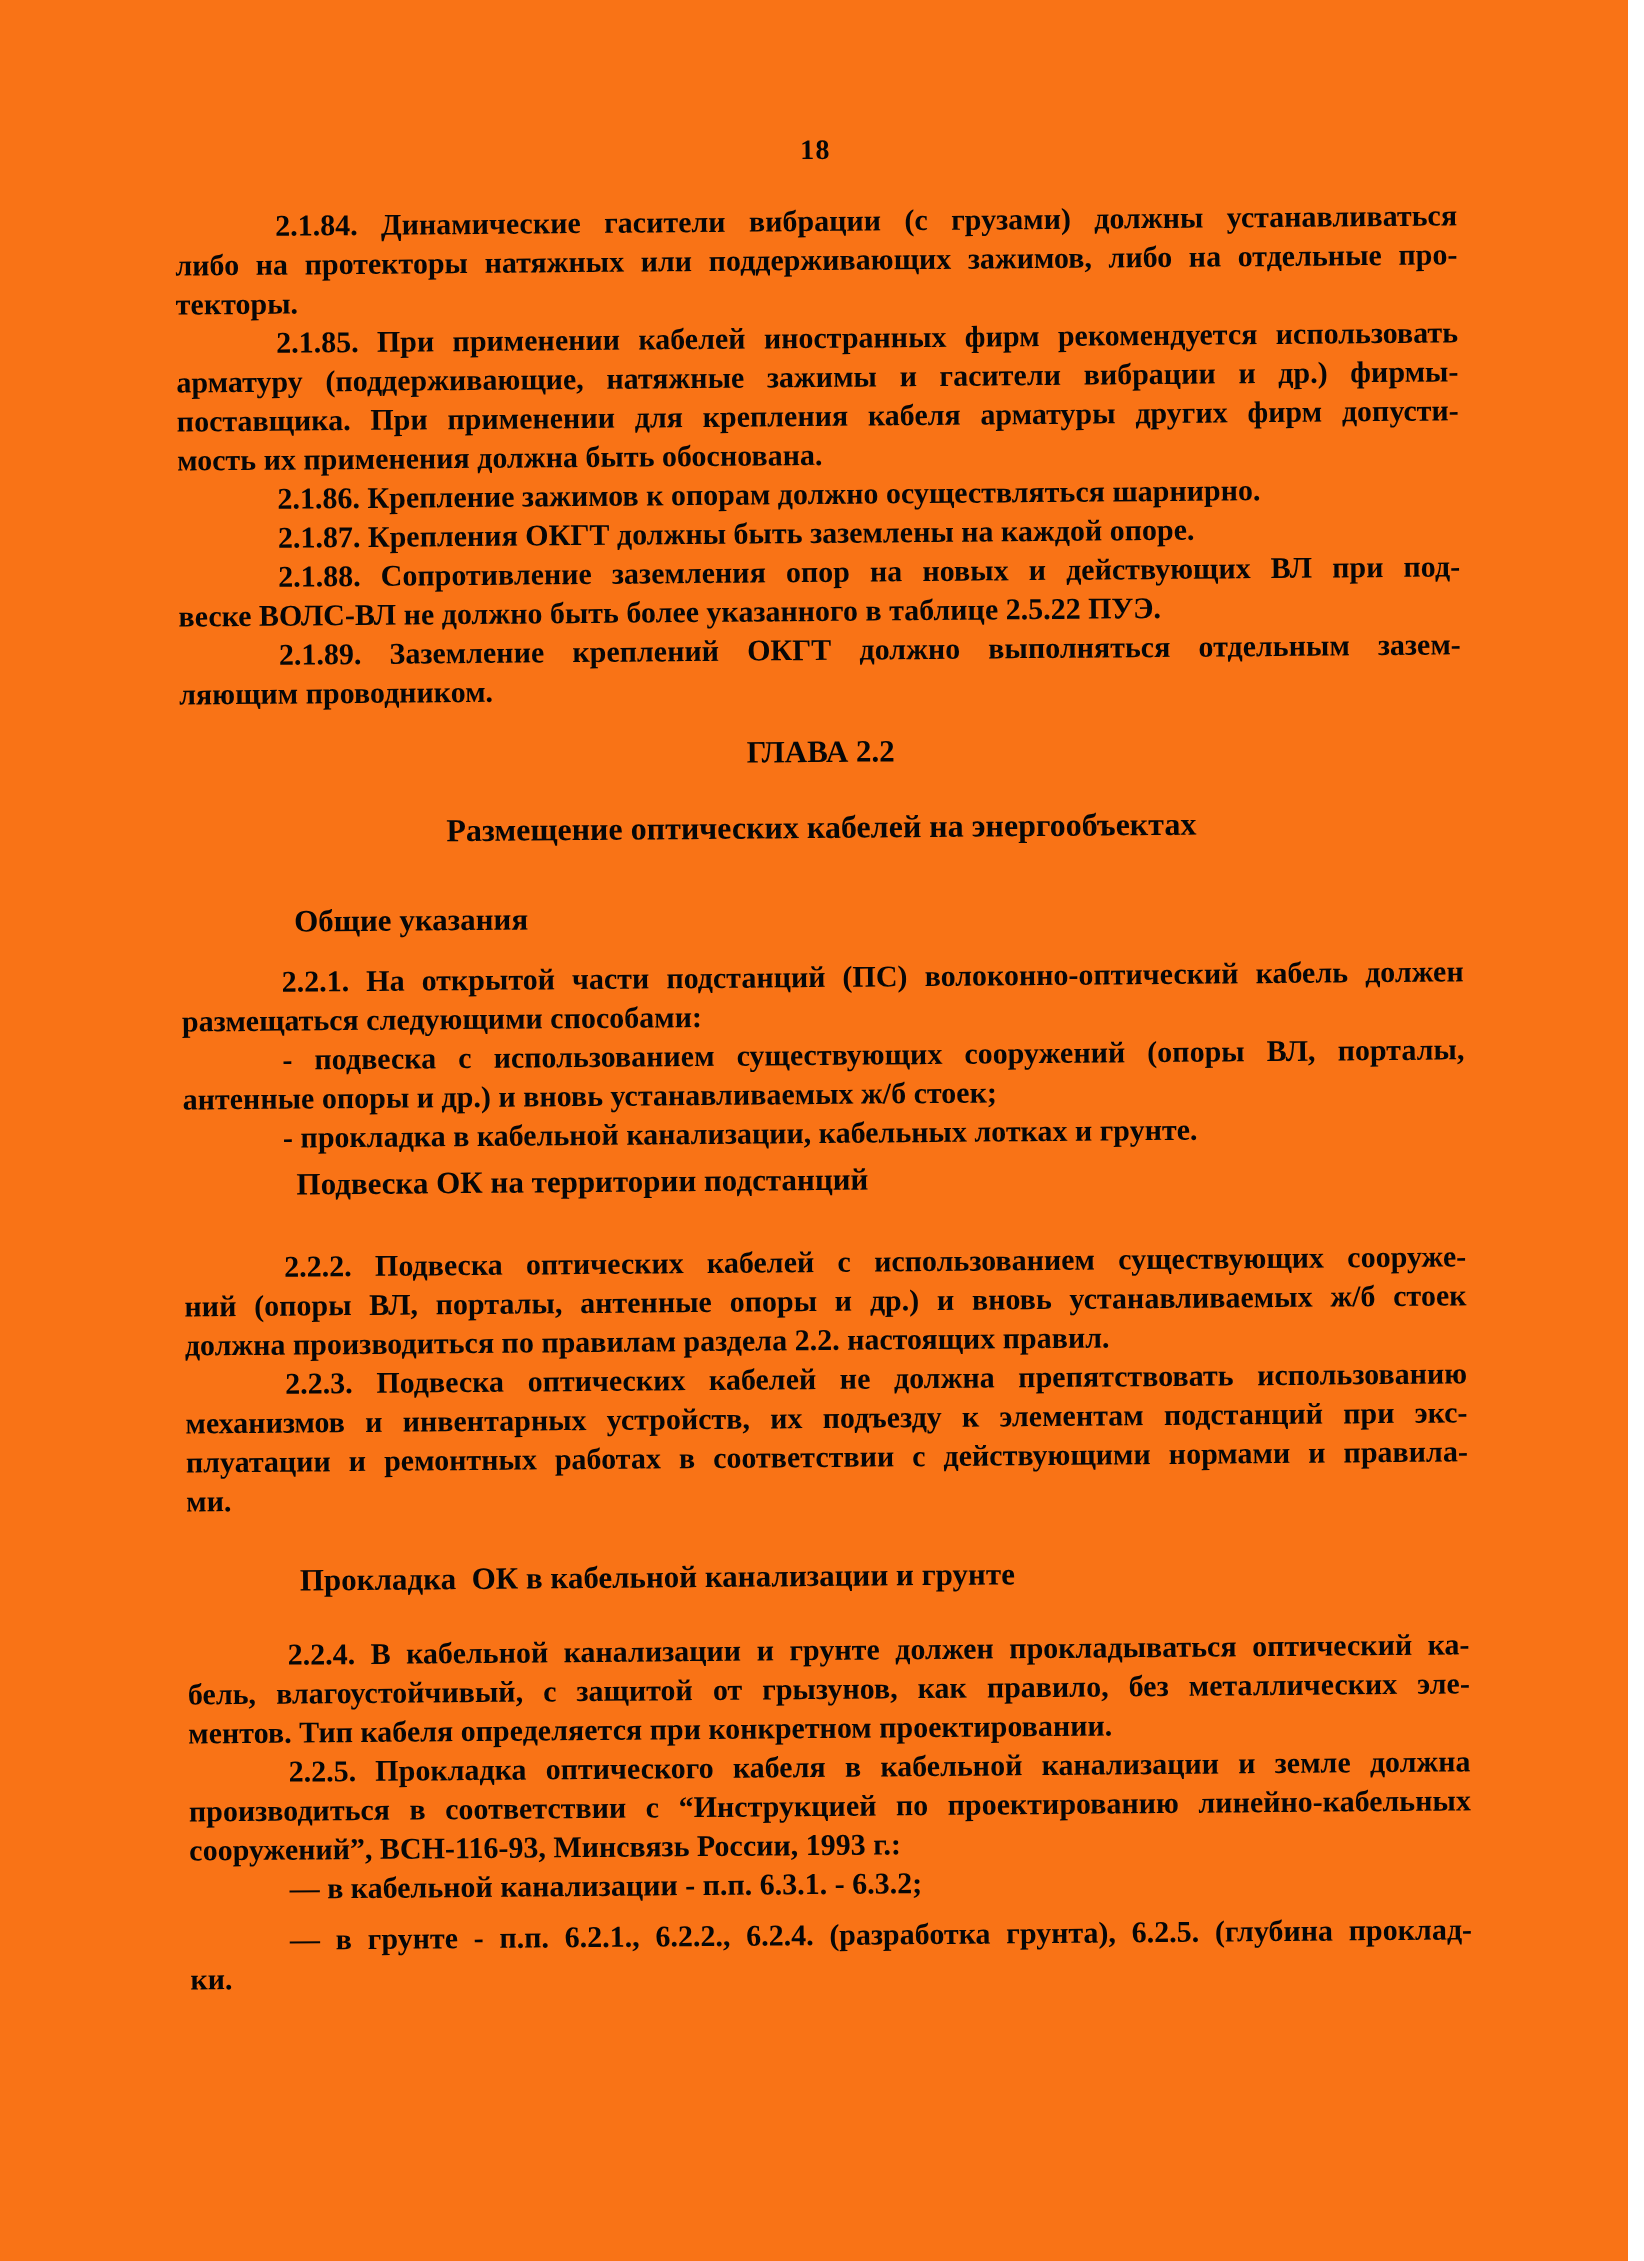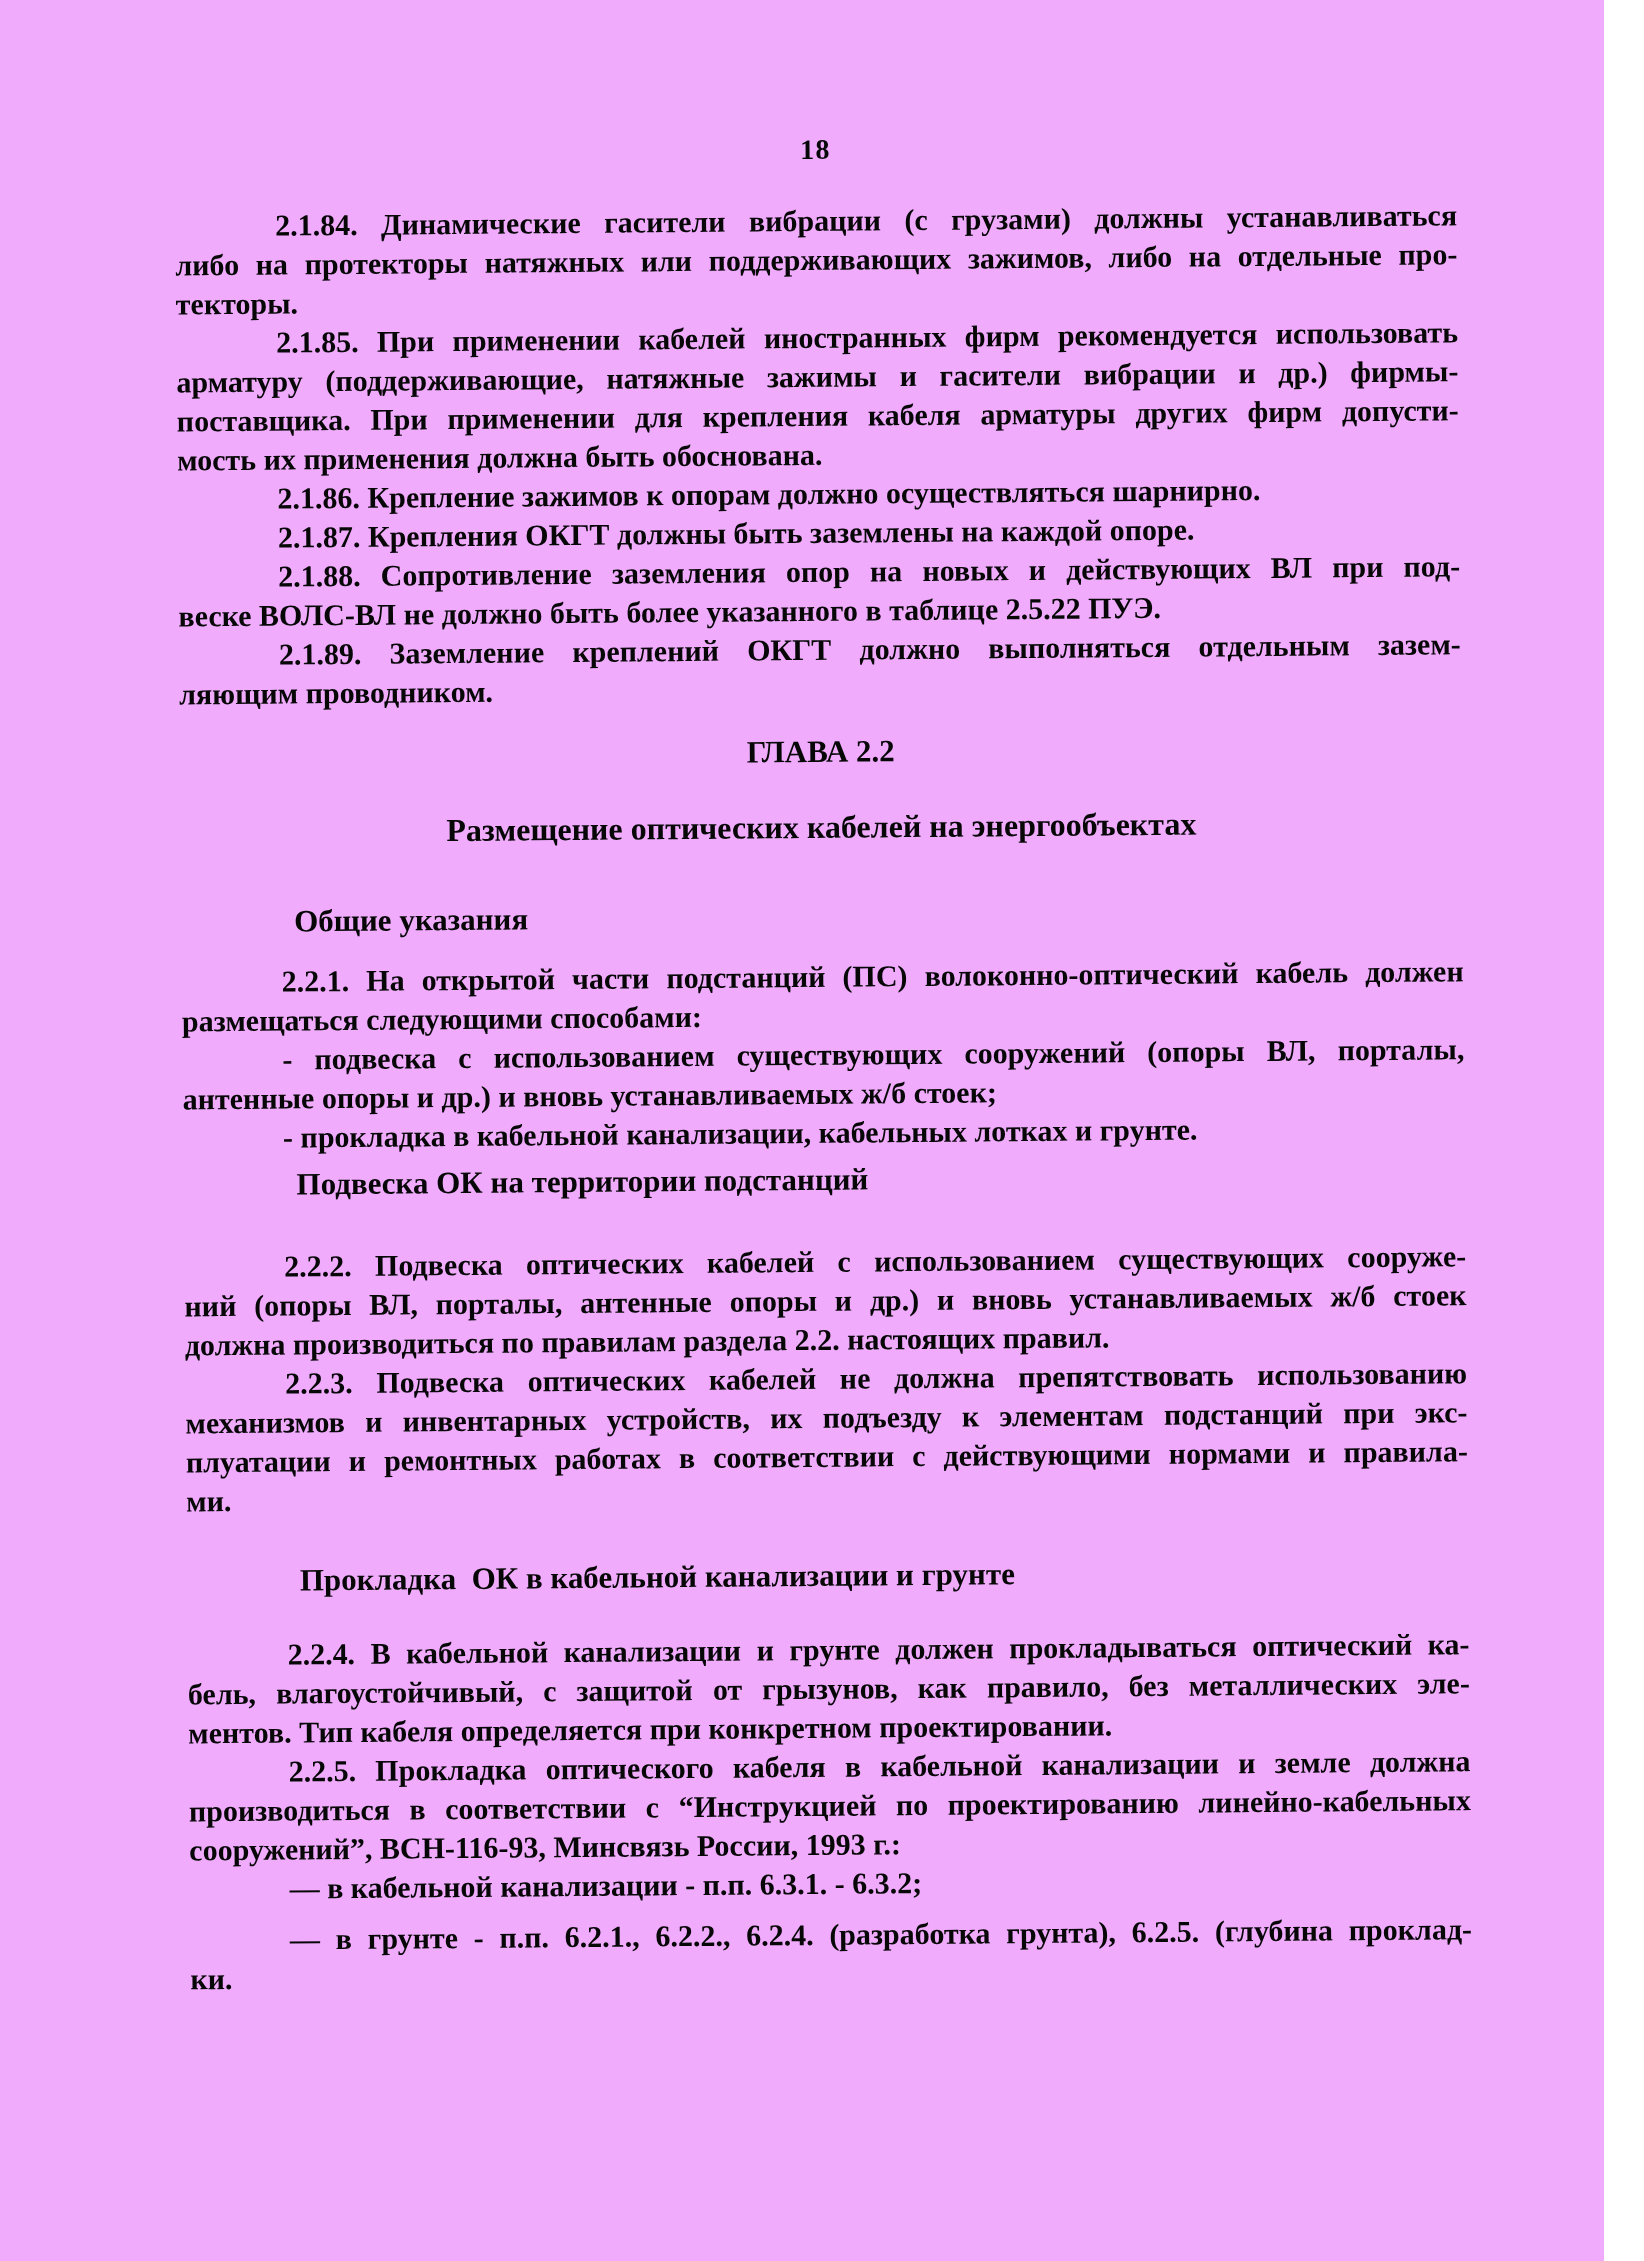--- a/index.html
+++ b/index.html
@@ -6,25 +6,26 @@
     margin: 0;
     padding: 0;
     width: 1644px;
     height: 2261px;
     background: #ffffff;
   }
   .page {
     position: relative;
     width: 1604px;
     height: 2261px;
-    background: #f0abfc;
+    background: #f97316;
     overflow: hidden;
     font-family: "Liberation Serif", "DejaVu Serif", serif;
     color: #070707;
     font-weight: 700;
+    padding-left: 24px;
   }
   .sheet-rotate {
     position: absolute;
     inset: 0;
     transform: rotate(-0.5deg);
     transform-origin: 50% 45%;
   }
   .pagenum {
     position: absolute;
     top: 134px;

